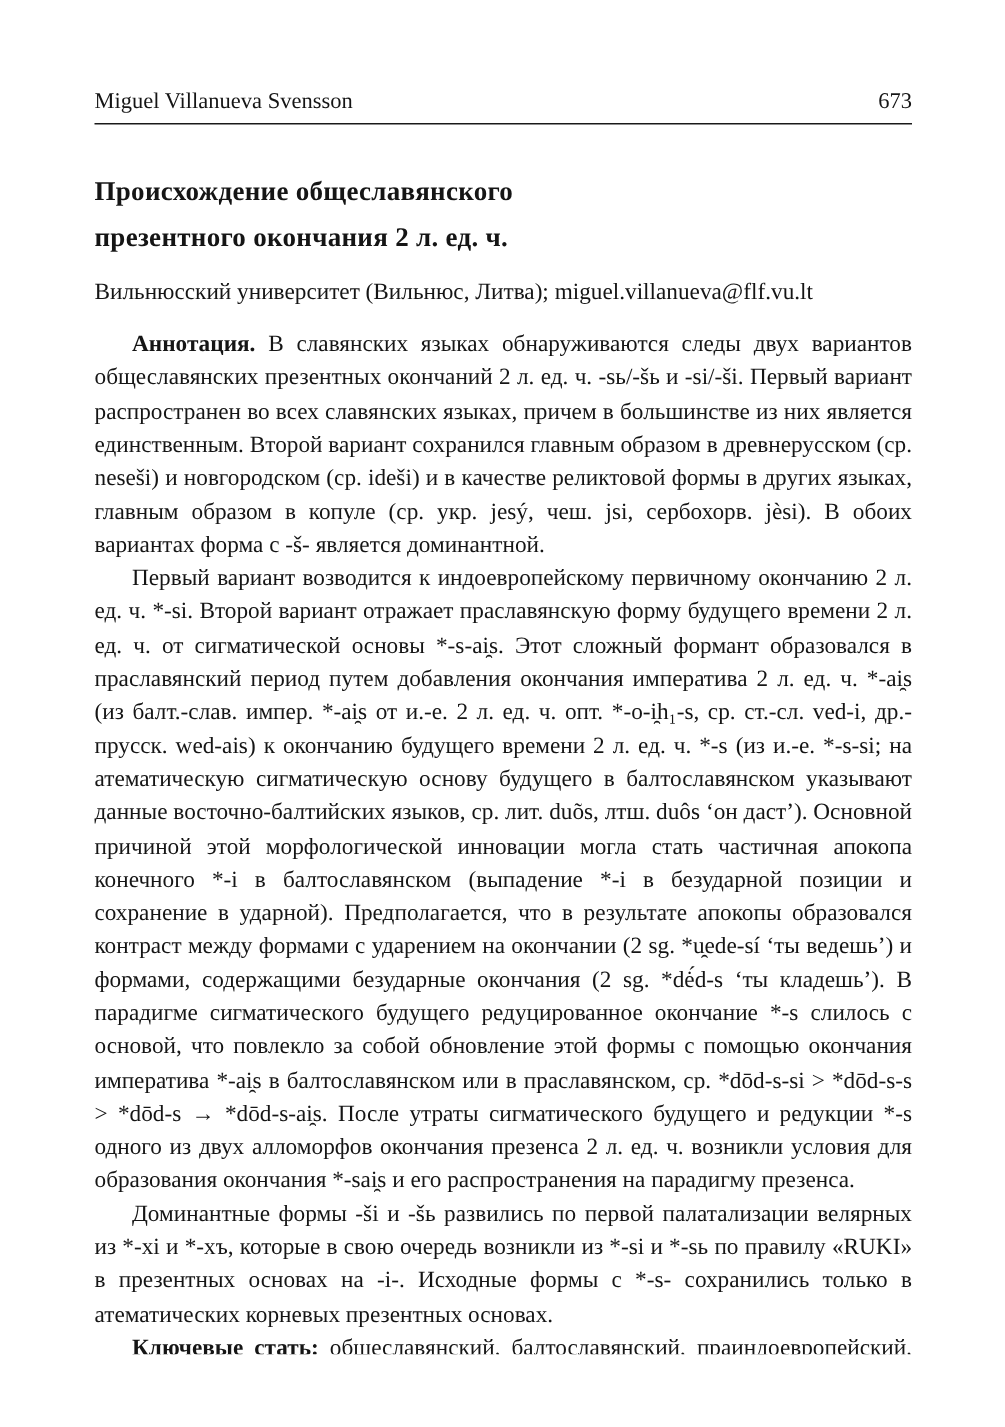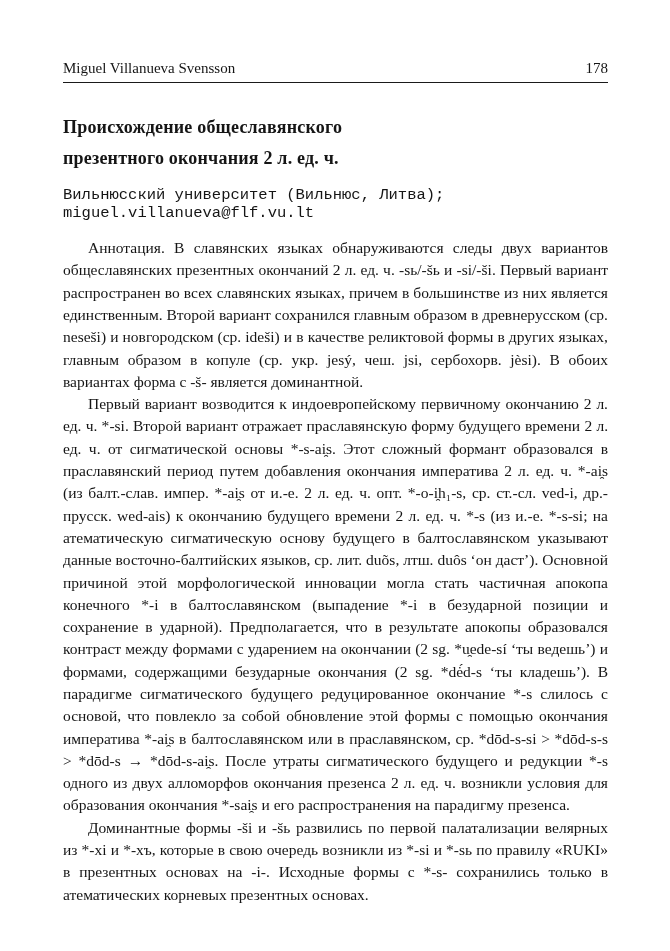--- a/index.html
+++ b/index.html
@@ -40,44 +40,43 @@
     letter-spacing: 0.2px;
   }
   .author-name {
     margin-top: 20px;
     font-size: 16px;
     font-weight: bold;
   }
   .affiliation {
     margin-top: 3px;
     font-size: 15.5px;
-    font-family: Liberation Mono, monospace;
   }
   .body-text {
     margin-top: 15px;
     font-size: 15.5px;
     line-height: 22.3px;
     text-align: justify;
   }
   .body-text p {
     margin: 0;
     text-indent: 25px;
   }
   .run-italic { }
-  .run-bold { font-weight: normal; }
+  .run-bold { font-weight: bold; }
 </style>
 </head>
 <body>
 
 <div class="page">
   <div class="content">
 
     <div class="running-head">
       <span>Miguel Villanueva Svensson</span>
-      <span>178</span>
+      <span>673</span>
     </div>
 
     <h1 class="article-title">Происхождение общеславянского
 презентного окончания 2 л. ед. ч.</h1>
 
 
     <div class="affiliation">Вильнюсский университет (Вильнюс, Литва); miguel.villanueva@flf.vu.lt</div>
 
     <div class="body-text">
       <p><span class="run-bold">Аннотация.</span><span> В славянских языках обнаруживаются следы двух вариантов общеславянских презентных окончаний 2 л. ед. ч. </span><span class="run-italic">-sь/-šь</span><span> и </span><span class="run-italic">-si/-ši</span><span>. Первый вариант распространен во всех славянских языках, причем в большинстве из них является единственным. Второй вариант сохранился главным образом в древнерусском (ср. </span><span class="run-italic">neseši</span><span>) и новгородском (ср. </span><span class="run-italic">ideši</span><span>) и в качестве реликтовой формы в других языках, главным образом в копуле (ср. укр. </span><span class="run-italic">jesý</span><span>, чеш. </span><span class="run-italic">jsi</span><span>, сербохорв. </span><span class="run-italic">jèsi</span><span>). В обоих вариантах форма с </span><span class="run-italic">-š-</span><span> является доминантной.</span></p>

